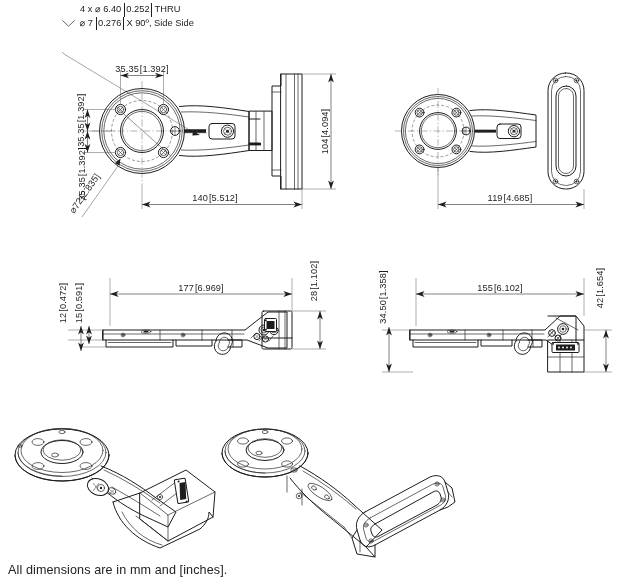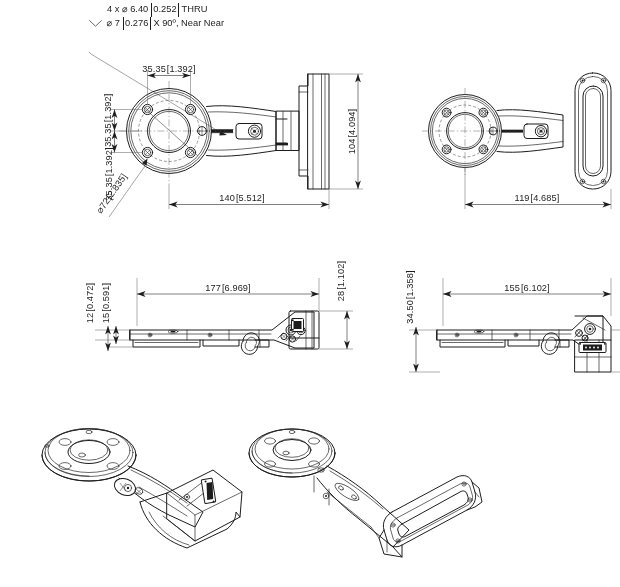--- a/index.html
+++ b/index.html
@@ -2,21 +2,21 @@
 <html><head>
 <meta charset="utf-8">
 <style>
   html,body{margin:0;padding:0;background:#ffffff;}
   body{
     width:620px;height:587px;position:relative;overflow:hidden;
     font-family:"Liberation Sans", sans-serif;
     color:#1a1a1a;
     -webkit-font-smoothing:antialiased;
   }
-  #sheet{position:absolute;inset:0;margin-left:27px;}
+  #sheet{position:absolute;inset:0;}
   svg.draw{position:absolute;left:0;top:0;width:620px;height:587px;overflow:visible;}
 
   
   .obj   {fill:none;stroke:#1d1d1d;stroke-width:1;stroke-linejoin:round;stroke-linecap:round;}
   .objT  {fill:none;stroke:#2a2a2a;stroke-width:.7;stroke-linejoin:round;stroke-linecap:round;}
   .thin  {fill:none;stroke:#3a3a3a;stroke-width:.55;}
   .hidden{fill:none;stroke:#555;stroke-width:.6;stroke-dasharray:3 2;}
   .center{fill:none;stroke:#777;stroke-width:.55;stroke-dasharray:7 2.2 1.4 2.2;}
   .dim   {fill:none;stroke:#2b2b2b;stroke-width:.6;}
   .ext   {fill:none;stroke:#6a6a6a;stroke-width:.55;}
@@ -47,21 +47,21 @@
       <span>THRU</span>
     </div>
     <div class="noterow">
       <span class="cs">
         <svg width="13" height="7" viewBox="0 0 13 7">
             <path d="M0.6 0.6 L6.5 6.2 L12.4 0.6" class="objT"></path>
           </svg>
       </span>
       <span>⌀ 7</span>
       <span class="br">0.276</span>
-      <span>X 90º, Near Near</span>
+      <span>X 90º, Side Side</span>
     </div>
   </div>
 
   <svg class="draw" viewBox="0 0 620 587">
     <defs>
       <marker id="ar" markerWidth="9" markerHeight="7" refX="8.6" refY="3.5" orient="auto" markerUnits="userSpaceOnUse">
         <path d="M0,0.6 L8.6,3.5 L0,6.4 L2.3,3.5 Z" class="arw"></path>
       </marker>
       <marker id="arR" markerWidth="9" markerHeight="7" refX="0.4" refY="3.5" orient="auto" markerUnits="userSpaceOnUse">
         <path d="M9,0.6 L0.4,3.5 L9,6.4 L6.7,3.5 Z" class="arw"></path>
@@ -497,14 +497,15 @@
           <circle class="fillk" cx="366" cy="525" r=".8"></circle>
         <circle class="objT" cx="371" cy="541" r="2.1"></circle>
           <circle class="fillk" cx="371" cy="541" r=".8"></circle>
       </g>
 
       <path class="obj" d="M366,547 L375,557"></path>
       <path class="objT" d="M344,527 L352,538"></path>
     </g>
   </svg>
 
+  <div class="foot">All dimensions are in mm and [inches].</div>
 
 </div>
 
 </body></html>

